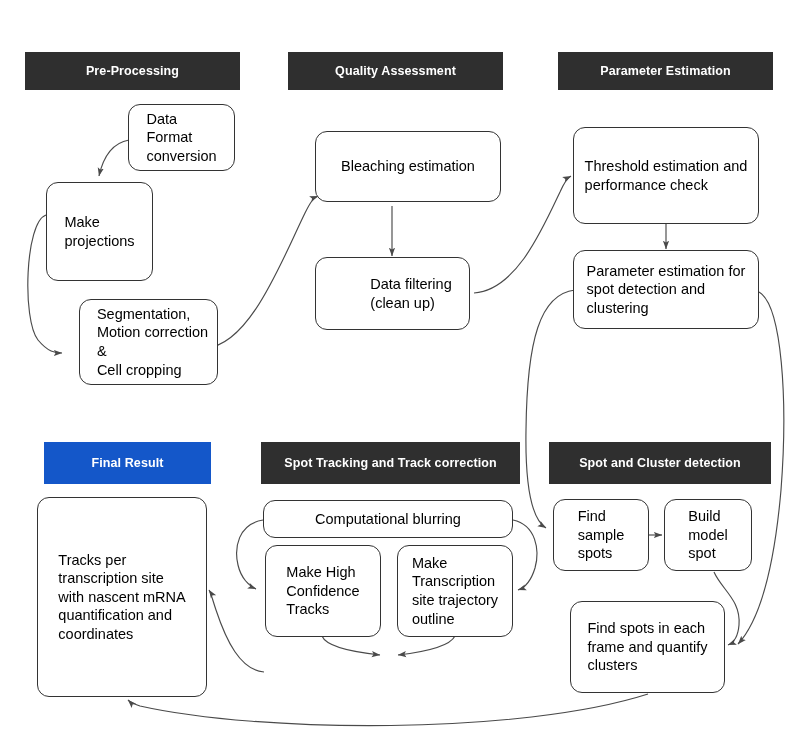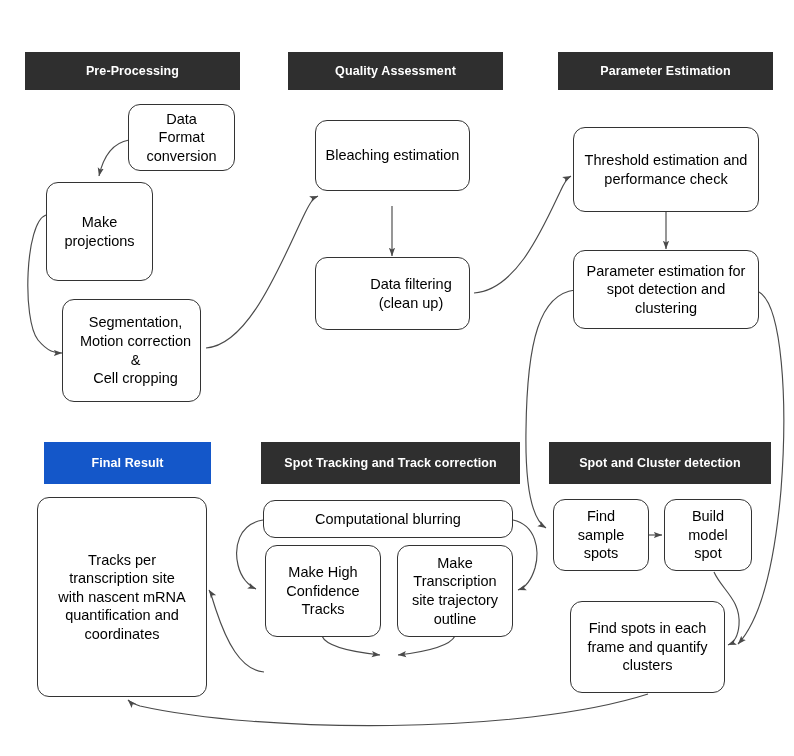--- a/index.html
+++ b/index.html
@@ -44,21 +44,21 @@
     background: #1457c9;
   }
   .node {
     position: absolute;
     background: #ffffff;
     border: 1.15px solid #333333;
     border-radius: 12px;
     display: flex;
     align-items: center;
     justify-content: center;
-    text-align: center;
+    text-align: left;
     box-sizing: border-box;
     color: #000000;
     font-size: 14.5px;
     line-height: 1.28;
     padding: 2px 6px;
   }
   .node-label { display: block; white-space: pre-line; }
 </style>
 </head>
 <body>
@@ -135,37 +135,37 @@
     <span class="node-label">Data
 Format
 conversion</span>
   </div>
 
   <div class="node" style="left:46px; top:182px; width:107px; height:99px;">
     <span class="node-label">Make
 projections</span>
   </div>
 
-  <div class="node" style="left:62px; top:299px; width:139px; height:103px;padding-left:14px;">
+  <div class="node" style="left:79px; top:299px; width:139px; height:86px;padding-left:14px;">
     <span class="node-label">Segmentation,
 Motion correction
 &amp;
 Cell cropping</span>
   </div>
 
-  <div class="node" style="left:315px; top:120px; width:155px; height:71px;">
+  <div class="node" style="left:315px; top:131px; width:186px; height:71px;">
     <span class="node-label">Bleaching estimation</span>
   </div>
 
   <div class="node" style="left:315px; top:257px; width:155px; height:73px;padding-left:43px;">
     <span class="node-label">Data filtering
 (clean up)</span>
   </div>
 
-  <div class="node" style="left:573px; top:127px; width:186px; height:85px;">
+  <div class="node" style="left:573px; top:127px; width:186px; height:97px;">
     <span class="node-label">Threshold estimation and
 performance check</span>
   </div>
 
   <div class="node" style="left:573px; top:250px; width:186px; height:79px;">
     <span class="node-label">Parameter estimation for
 spot detection and
 clustering</span>
   </div>
 

